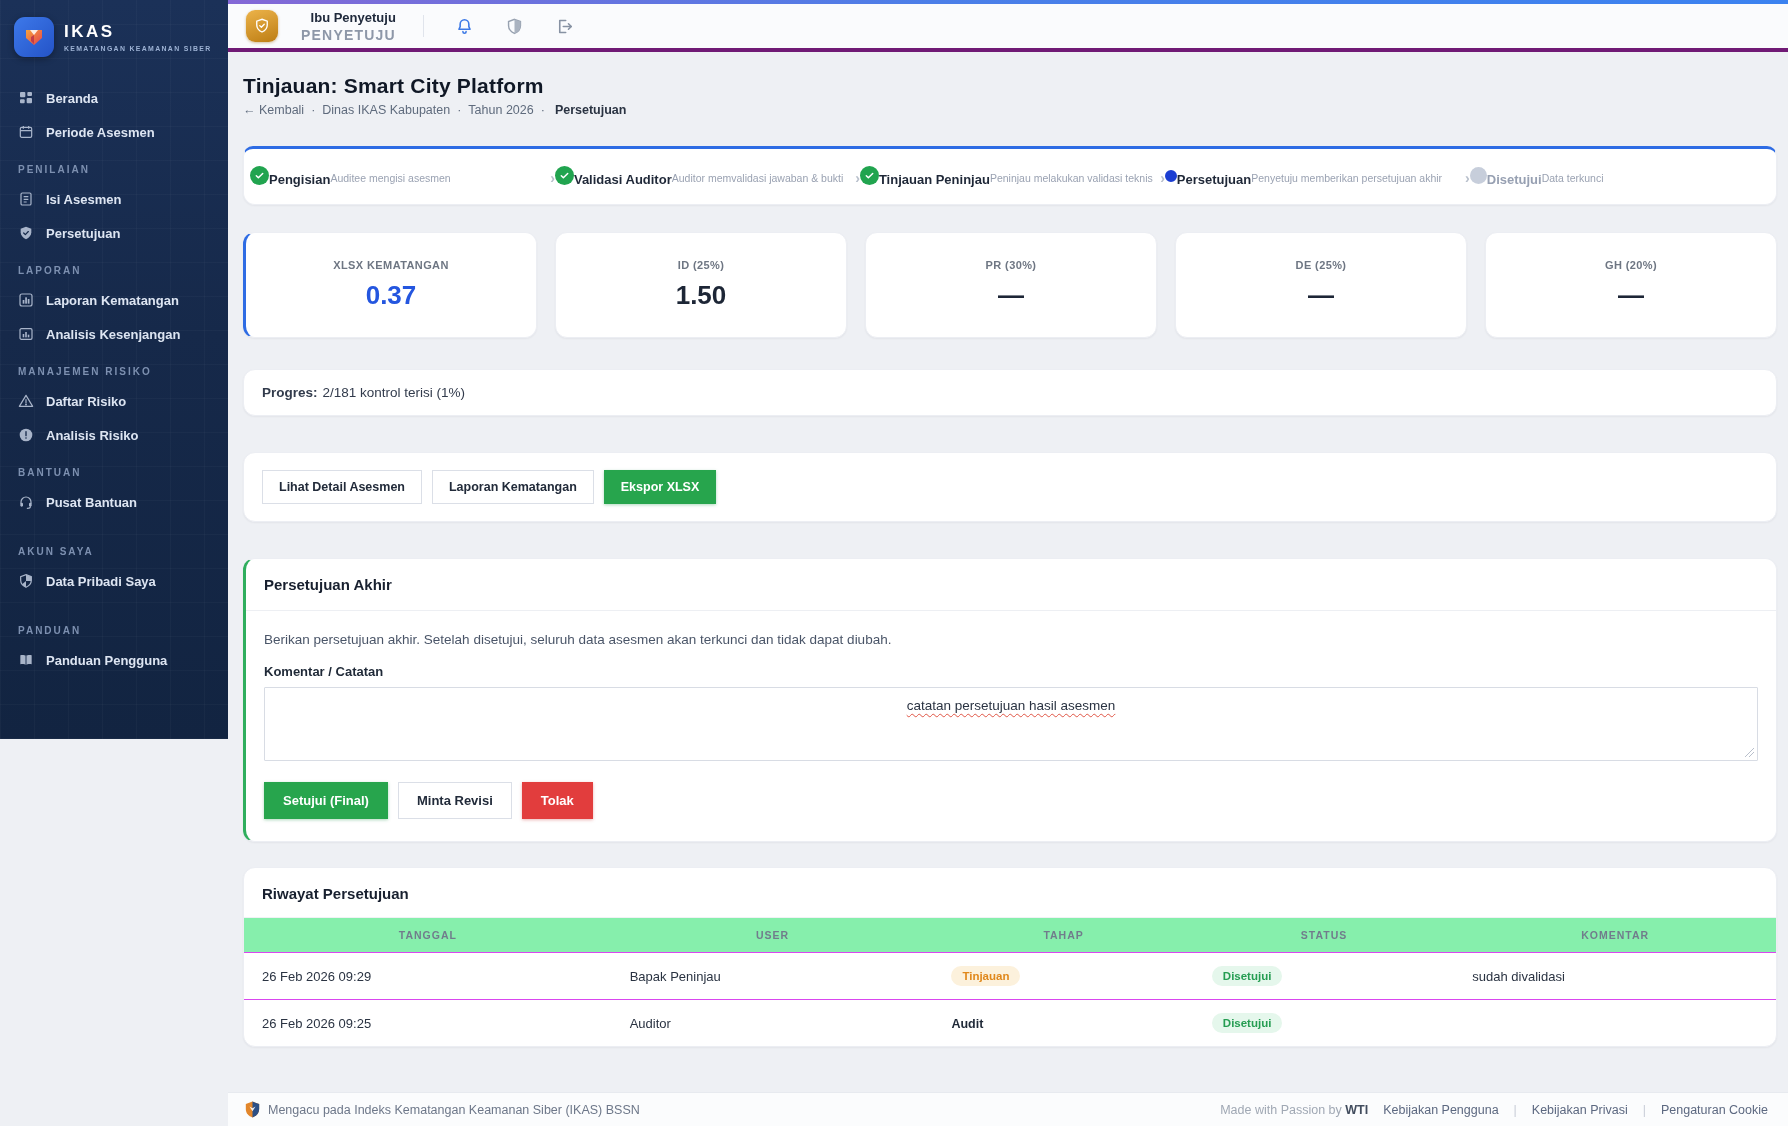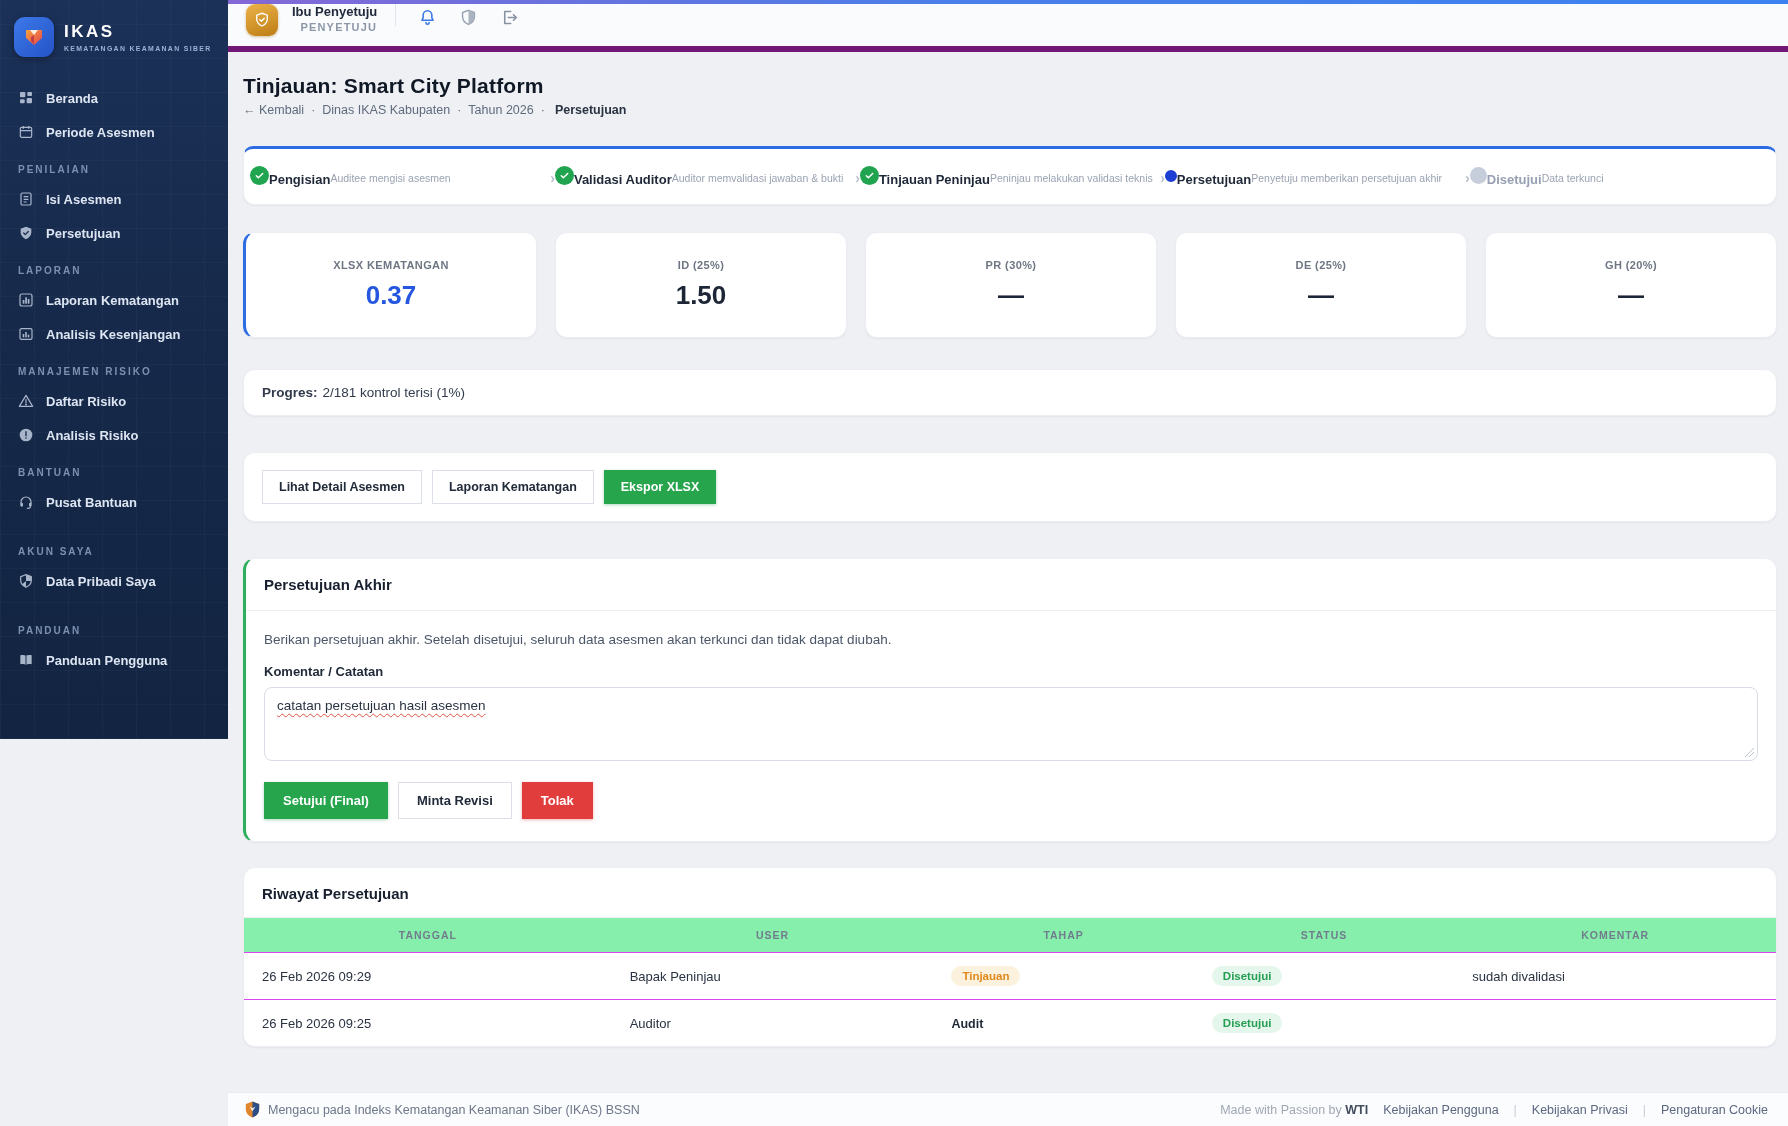--- a/index.html
+++ b/index.html
@@ -35,32 +35,32 @@
     display:flex; align-items:center; gap:12px; padding:9px 18px;
     color:#dde5f2; font-size:13px; font-weight:600; cursor:pointer;
   }
   .nav-item svg{ flex:0 0 auto; opacity:.85; }
   .nav-gap{ height:12px; }
   .watermark{ position:absolute; left:52px; top:768px; opacity:.05; }
   
   .main{ position:absolute; left:228px; top:0; right:0; bottom:0; }
   .topstrip{ height:4px; background:linear-gradient(90deg,#8468d6,#4b7ee8 45%,#3b82f0); }
   .topbar{
-    height:48px; background:#fafbfd; border-bottom:6px solid #701a75;
-    display:flex; align-items:flex-start; padding:0 18px; gap:14px;
+    height:48px; background:#fafbfd; border-bottom:4px solid #701a75;
+    display:flex; align-items:center; padding:0 18px; gap:23px;
   }
   .avatar{
     width:32px; height:32px; border-radius:9px; cursor:pointer;
     background:linear-gradient(160deg,#ecb34a,#bd7d13);
     display:flex; align-items:center; justify-content:center;
     box-shadow:0 1px 3px rgba(150,100,10,.4);
   }
   .user-meta{ display:flex; flex-direction:column; align-items:flex-end; }
   .user-name{ font-size:13px; font-weight:800; color:#202a3c; line-height:15px;}
-  .user-role{ font-size:11px; font-weight:700; letter-spacing:1.2px; color:#8d97a8; margin-top:2px;}
+  .user-role{ font-size:14px; font-weight:700; letter-spacing:1.2px; color:#8d97a8; margin-top:2px;}
   .topbar-div{ width:1px; height:22px; background:#e0e4ec; margin:0 4px; }
   .icon-btn{ background:none; border:none; cursor:pointer; display:flex; align-items:center; padding:4px; }
   .content{ padding:0 11px 0 15px; }
   .page-title{ margin-top:22px; font-size:21px; font-weight:800; color:#101826; letter-spacing:.2px;}
   .breadcrumb{ margin-top:5px; font-size:12.5px; color:#5f6b7d; display:flex; align-items:center; gap:7px;}
   .breadcrumb .back{ cursor:pointer; }
   .breadcrumb b{ color:#2a3342; font-weight:700; margin-left:3px;}
   .card{
     background:#fff; border:1px solid #eceef3; border-radius:12px;
     box-shadow:0 1px 2px rgba(16,24,40,.05);
@@ -94,23 +94,24 @@
   .btn-outline{ background:#fff; border:1px solid #dbdfe7; color:#222b3a; }
   .btn-green{ background:#27a54d; border:1px solid #27a54d; color:#fff; box-shadow:0 1px 3px rgba(30,150,70,.35);}
   .btn-red{ background:#e23d3d; border:1px solid #e23d3d; color:#fff; box-shadow:0 1px 3px rgba(200,50,50,.35);}
   
   .approval-card{ margin-top:36px; border-left:3px solid #2fae5d; }
   .card-header{ padding:17px 18px; border-bottom:1px solid #edeff3; font-size:15px; font-weight:800; color:#18202f;}
   .approval-body{ padding:21px 18px 22px; }
   .approval-desc{ font-size:13.5px; color:#4a5568; }
   .comment-label{ margin-top:17px; font-size:13px; font-weight:700; color:#1f2937; }
   .comment-box{
-    margin-top:8px; border:1px solid #d8dce4; border-radius:8px; min-height:74px;
+    margin-top:8px; border:1px solid #d8dce4; border-radius:1px; min-height:74px;
     padding:10px 12px; font-size:13.5px; color:#2a3342; position:relative; cursor:text;
     background:#fff;
+    text-align:center;
   }
   .comment-box span{ text-decoration:underline; text-decoration-style:wavy; text-decoration-color:#e05545; text-decoration-thickness:1px; text-underline-offset:3px; }
   .resize-grip{ position:absolute; right:3px; bottom:3px; width:10px; height:10px;
     background:linear-gradient(135deg, transparent 0 50%, #b9c0cc 50% 55%, transparent 55% 70%, #b9c0cc 70% 75%, transparent 75%);}
   .approval-btns{ margin-top:21px; display:flex; gap:10px; }
   .approval-btns .btn{ font-size:13px; padding:10px 18px; }
   
   .history-card{ margin-top:25px; overflow:hidden; }
   .history-card .card-header{ border-bottom:none; padding-bottom:15px;}
   table{ width:100%; border-collapse:collapse; }

